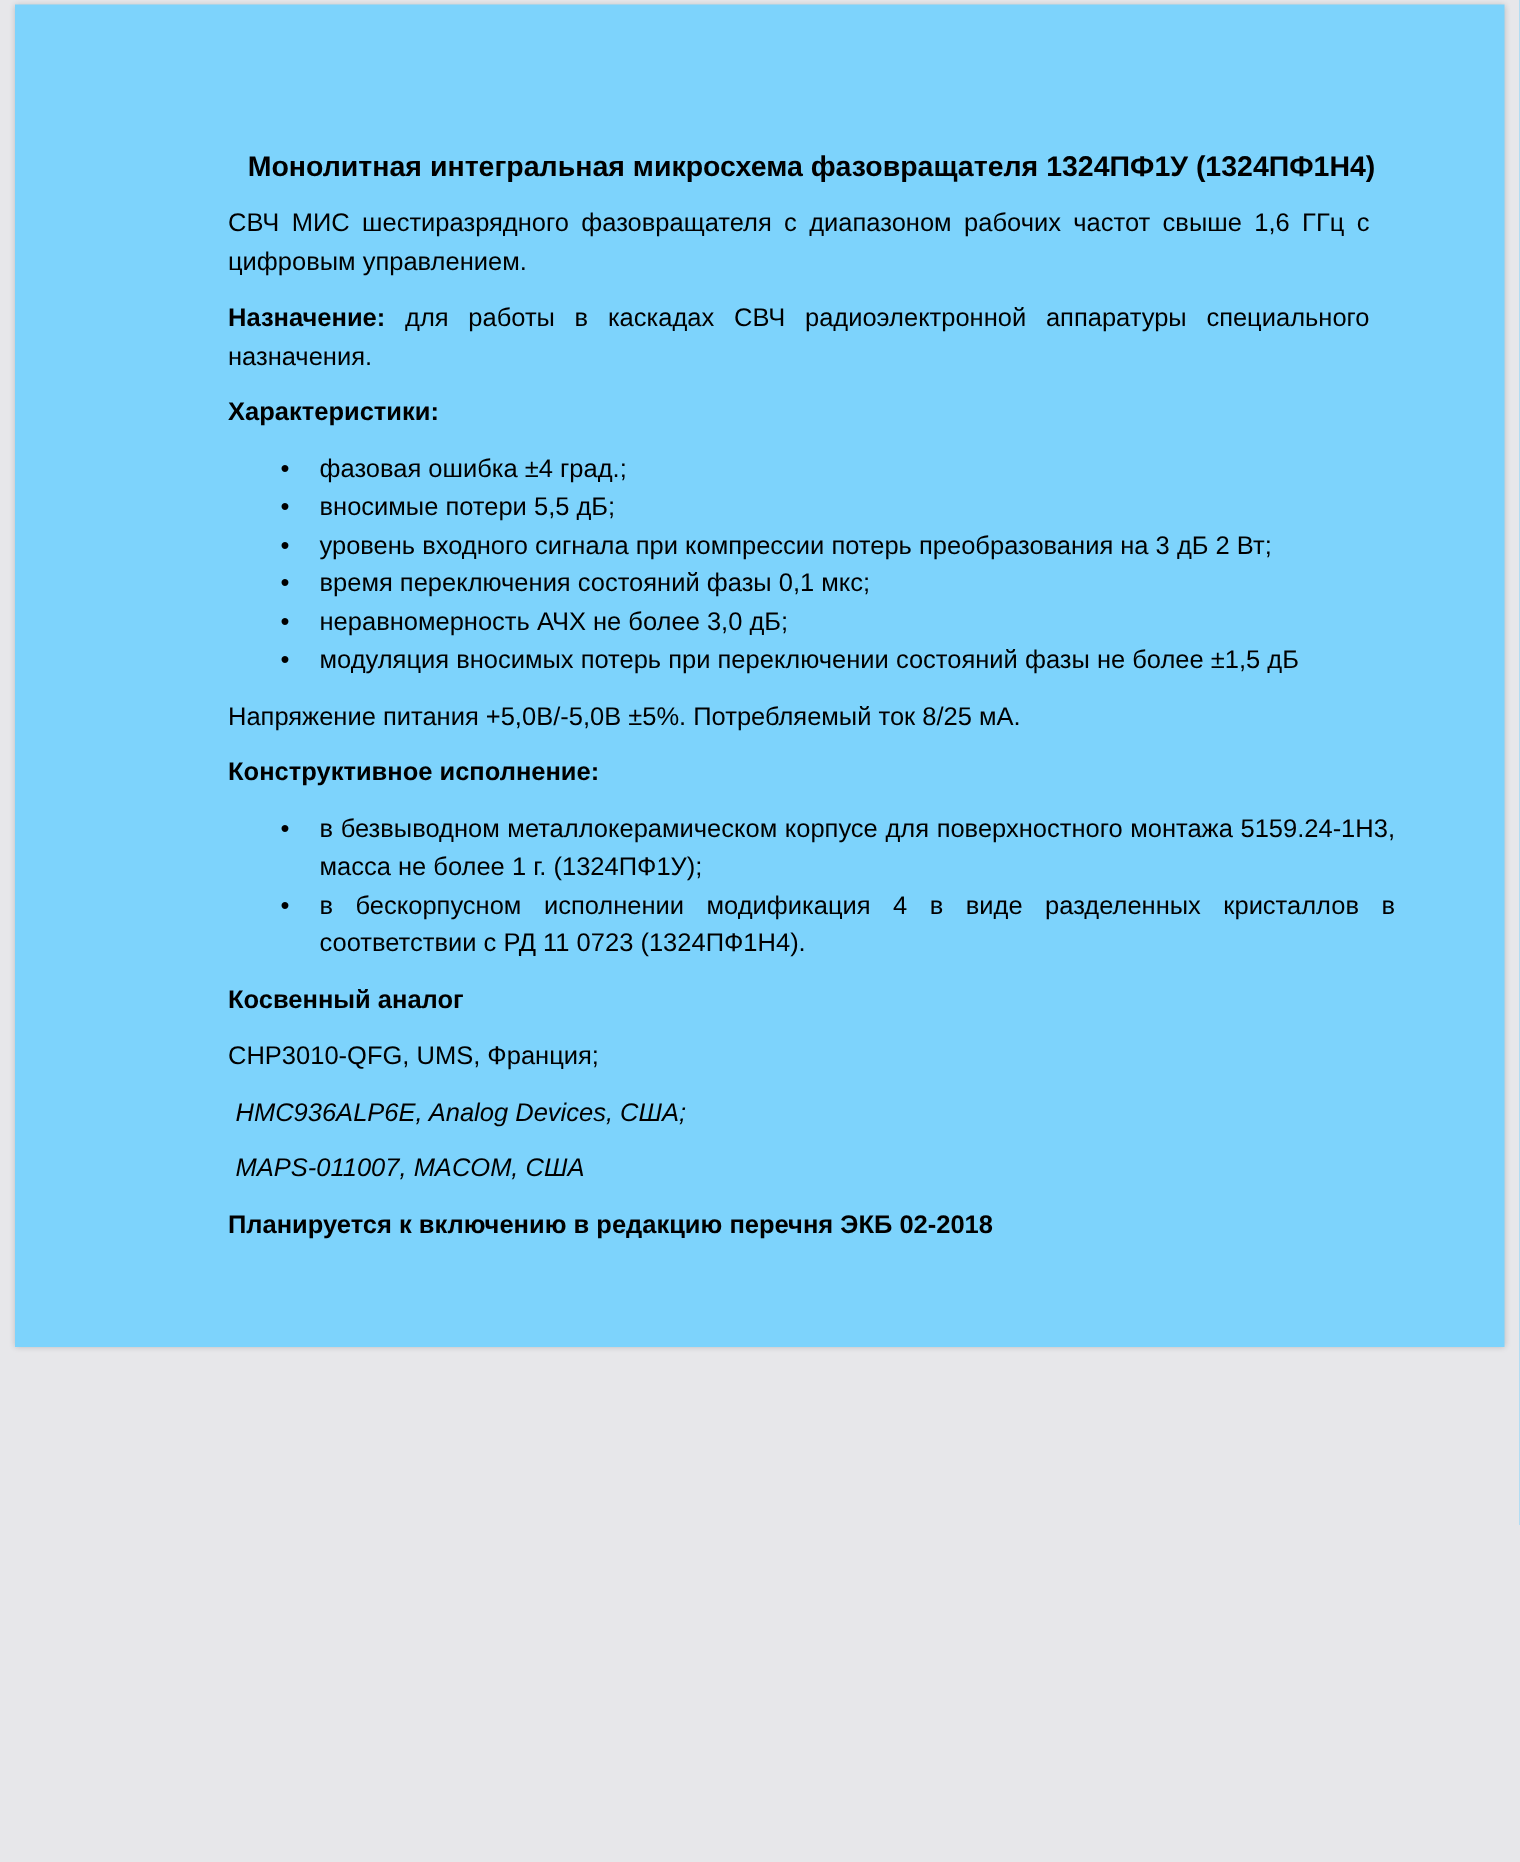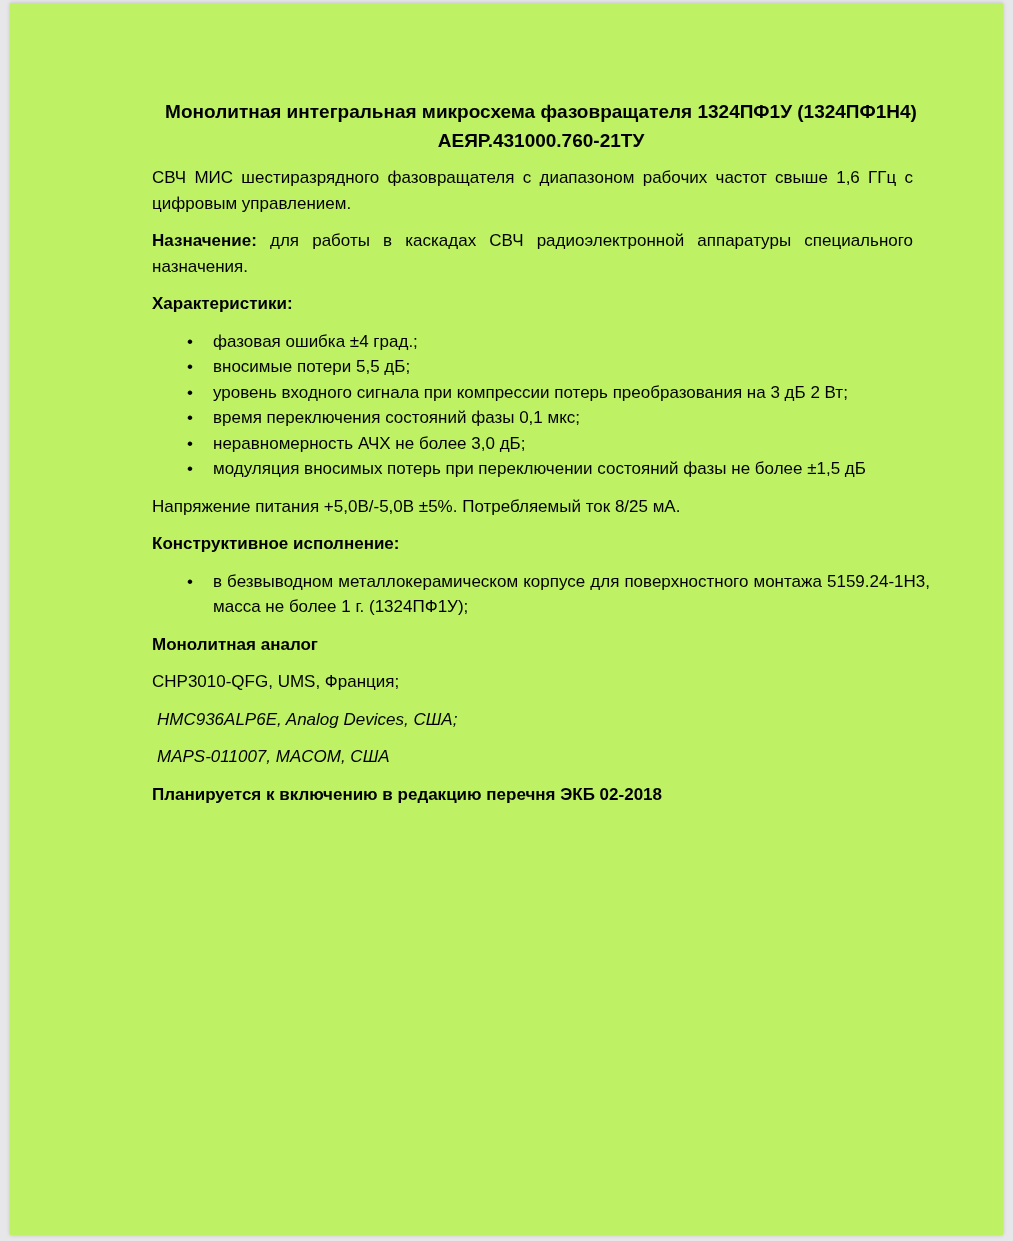--- a/index.html
+++ b/index.html
@@ -13,22 +13,22 @@
     position: relative;
     font-family: "Liberation Sans", "DejaVu Sans", sans-serif;
     color: #000000;
     overflow: hidden;
   }
   .page {
     position: absolute;
     left: 10px;
     top: 3px;
     width: 993px;
-    height: 1232px;
-    background: #bef264;
+    height: 895px;
+    background: #7dd3fc;
     box-shadow: 0 0 4px rgba(0,0,0,0.18);
     box-sizing: border-box;
     padding: 94px 73px 0 142px;
   }
   .title {
     font-size: 19px;
     line-height: 29px;
     font-weight: bold;
     text-align: center;
     margin: 0 0 10px 0;
@@ -61,21 +61,20 @@
   }
   .indent-sm { padding-left: 5px; font-style: italic; }
 </style>
 </head>
 <body>
 
 <div class="page">
 
   <h1 class="title">
     <span>Монолитная интегральная микросхема фазовращателя 1324ПФ1У (1324ПФ1Н4)</span>
-    <span>АЕЯР.431000.760-21ТУ</span>
   </h1>
 
   <p class="para justify">СВЧ МИС шестиразрядного фазовращателя с диапазоном рабочих частот свыше 1,6 ГГц с цифровым управлением.</p>
 
   <p class="para justify"><strong>Назначение:</strong><span> для работы в каскадах СВЧ радиоэлектронной аппаратуры специального назначения.</span></p>
 
   <p class="para bold">Характеристики:</p>
 
   <ul class="bullets">
     <li>фазовая ошибка ±4 град.;</li>
@@ -85,23 +84,24 @@
     <li>неравномерность АЧХ не более 3,0 дБ;</li>
     <li>модуляция вносимых потерь при переключении состояний фазы не более ±1,5 дБ</li>
   </ul>
 
   <p class="para">Напряжение питания +5,0В/-5,0В ±5%. Потребляемый ток 8/25 мА.</p>
 
   <p class="para bold">Конструктивное исполнение:</p>
 
   <ul class="bullets justify">
     <li>в безвыводном металлокерамическом корпусе для поверхностного монтажа 5159.24-1Н3, масса не более 1 г. (1324ПФ1У);</li>
+    <li>в бескорпусном исполнении модификация 4 в виде разделенных кристаллов в соответствии с РД 11 0723 (1324ПФ1Н4).</li>
   </ul>
 
-  <p class="para bold">Монолитная аналог</p>
+  <p class="para bold">Косвенный аналог</p>
 
   <p class="para">CHP3010-QFG, UMS, Франция;</p>
   <p class="para indent-sm">HMC936ALP6E, Analog Devices, США;</p>
   <p class="para indent-sm">MAPS-011007, MACOM, США</p>
 
   <p class="para bold">Планируется к включению в редакцию перечня ЭКБ 02-2018</p>
 
 </div>
 
 </body></html>

